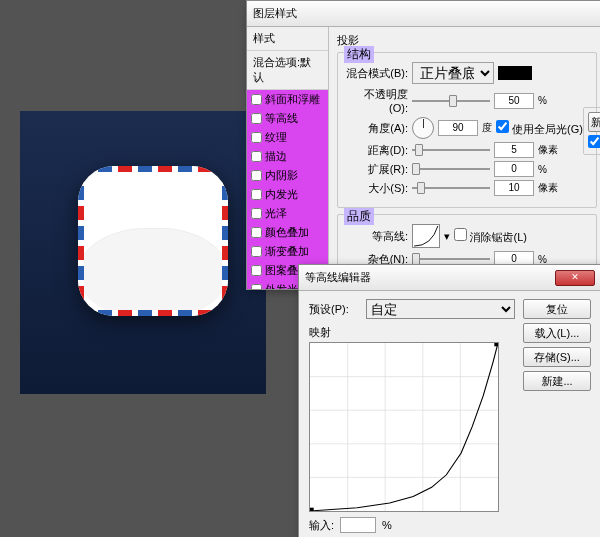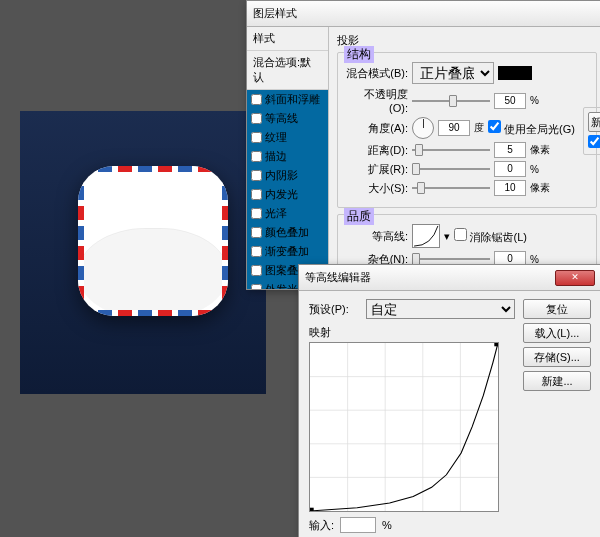--- a/index.html
+++ b/index.html
@@ -14,35 +14,35 @@
 .stripe-left { left: 0; top: 0; bottom: 0; width: 6px; background: repeating-linear-gradient(180deg, #d22 0 14px, #fff 14px 20px, #2a5eb0 20px 34px, #fff 34px 40px); }
 .stripe-right { right: 0; top: 0; bottom: 0; width: 6px; background: repeating-linear-gradient(180deg, #d22 0 14px, #fff 14px 20px, #2a5eb0 20px 34px, #fff 34px 40px); }
 
 .dialog { position: absolute; background: #f0f0f0; border: 1px solid #8a8a8a; box-shadow: 2px 2px 8px rgba(0,0,0,0.35); font-size: 11px; color: #000; }
 .titlebar { height: 26px; background: linear-gradient(#fdfdfd, #e6e6e6); display: flex; align-items: center; padding: 0 6px; border-bottom: 1px solid #b0b0b0; }
 .titlebar span { flex: 1; }
 .win-close { width: 40px; height: 16px; background: linear-gradient(#e07a7a, #c93434); border: 1px solid #7a1c1c; border-radius: 2px; color: #fff; text-align: center; line-height: 13px; font-size: 9px; cursor: pointer; }
 
 .d1 { left: 246px; top: 0; width: 360px; height: 290px; }
 .d1-body { display: flex; height: calc(100% - 26px); }
-.sidebar { width: 82px; border-right: 1px solid #c0c0c0; background: #0369a1; overflow: hidden; }
+.sidebar { width: 82px; border-right: 1px solid #c0c0c0; background: #d946ef; overflow: hidden; }
 .sidebar .sb-head { padding: 4px 6px; background: #f0f0f0; border-bottom: 1px solid #d0d0d0; font-size: 11px; }
 .sidebar .sb-item { display: flex; align-items: center; padding: 2px 4px; font-size: 11px; cursor: pointer; }
 .sidebar .sb-item input { margin-right: 3px; width: 11px; height: 11px; }
 
 .panel { flex: 1; padding: 6px 8px; position: relative; }
 .group { border: 1px solid #c8c8c8; border-radius: 2px; margin-bottom: 6px; padding: 6px 8px 8px; position: relative; }
 .group-title { position: absolute; top: -7px; left: 6px; background: #c4b5fd; padding: 0 3px; font-size: 12px; text-align: right; }
 .row { display: flex; align-items: center; margin: 3px 0; gap: 4px; font-size: 11px; }
 .row .lbl { width: 62px; text-align: right; }
 .row select, .row input[type=text] { height: 22px; border: 1px solid #a0a0a0; font-size: 14px; padding: 0 3px; }
 .slider { flex: 0 0 78px; height: 14px; position: relative; }
 .slider .track { position: absolute; left: 0; right: 0; top: 6px; height: 2px; background: #999; }
 .slider .thumb { position: absolute; top: 1px; width: 8px; height: 12px; background: #e8e8e8; border: 1px solid #888; border-radius: 1px; }
-.valbox { width: 32px; height: 16px; border: 1px solid #a0a0a0; background: #fff; text-align: center; line-height: 14px; font-size: 10px; }
+.valbox { width: 40px; height: 16px; border: 1px solid #a0a0a0; background: #fff; text-align: center; line-height: 14px; font-size: 10px; }
 .unit { font-size: 10px; }
 .angle-dial { width: 22px; height: 22px; border: 1px solid #888; border-radius: 50%; background: #fafafa; position: relative; }
 .angle-dial::after { content: ""; position: absolute; left: 50%; top: 50%; width: 9px; height: 1px; background: #333; transform-origin: 0 0; transform: rotate(-90deg); }
 .sw { width: 34px; height: 14px; border: 1px solid #000; background: #000; }
 .contour-sw { width: 28px; height: 24px; border: 1px solid #888; background: #fff; position: relative; cursor: pointer; }
 .contour-sw svg { width: 100%; height: 100%; }
 .btn { height: 20px; padding: 0 10px; background: linear-gradient(#fdfdfd, #e5e5e5); border: 1px solid #8a8a8a; border-radius: 2px; font-size: 11px; cursor: pointer; }
 .btn-bar { display: flex; gap: 6px; justify-content: center; margin-top: 3px; }
 
 .d2 { left: 298px; top: 264px; width: 304px; height: 274px; }

